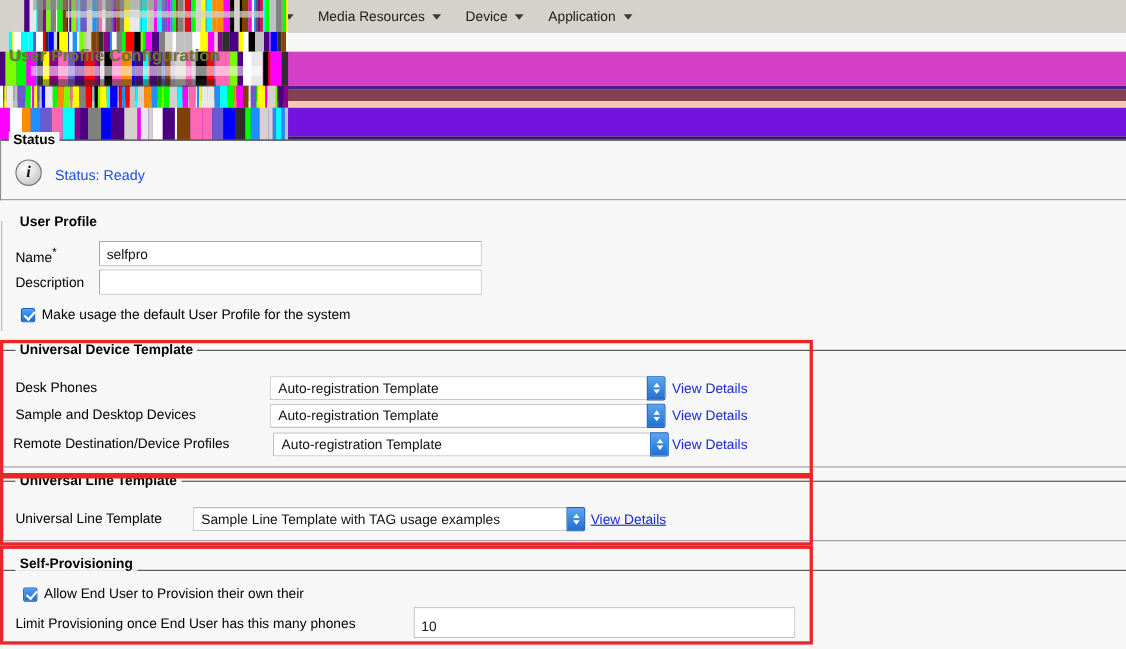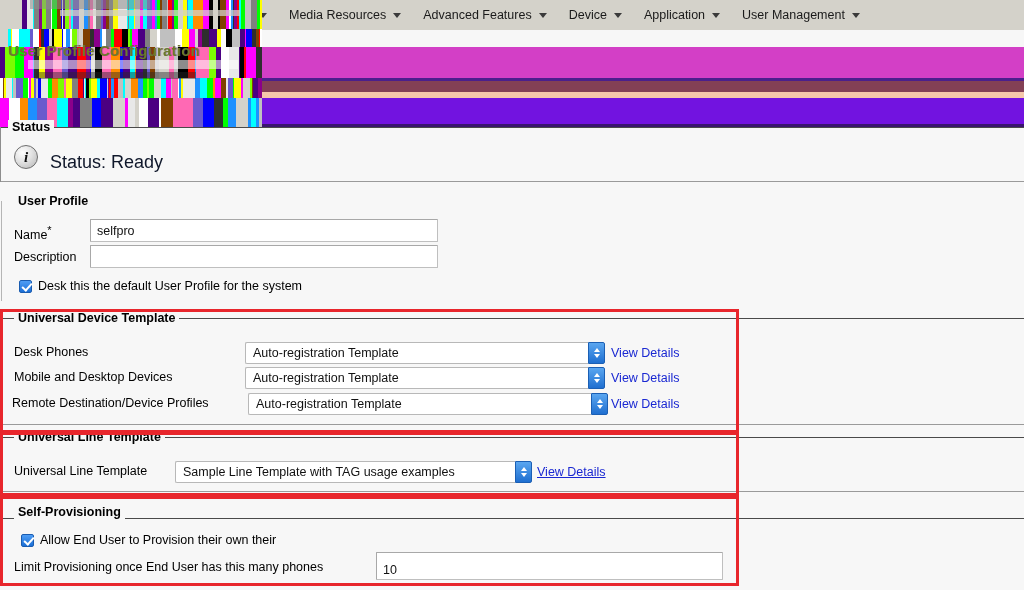--- a/index.html
+++ b/index.html
@@ -58,21 +58,21 @@
   
   .statusicon{
     position:absolute;width:24px;height:24px;border-radius:50%;
     background:radial-gradient(circle at 35% 30%,#ffffff 0%,#e2e2e2 45%,#b4b4b4 100%);
     border:1.5px solid #6f6f6f;
     display:flex;align-items:center;justify-content:center;
     font-family:"Liberation Serif","DejaVu Serif",serif;
     font-weight:bold;font-style:italic;font-size:15px;color:#111;
     box-sizing:border-box;
   }
-  .statustext{position:absolute;font-size:18px;color:#0f172a;white-space:nowrap;}
+  .statustext{position:absolute;font-size:13px;color:#1d4ed8;white-space:nowrap;}
 
   
   .lbl{position:absolute;font-size:12.5px;color:#000;white-space:nowrap;}
   .req{color:#000;font-size:11px;vertical-align:super;}
 
   .txtinput{
     position:absolute;box-sizing:border-box;
     border:1px solid #bfbfbf;border-top-color:#a8a8a8;border-left-color:#a8a8a8;
     background:#ffffff;
     font-family:"Liberation Sans","DejaVu Sans",sans-serif;
@@ -144,33 +144,25 @@
     </div>
     <div class="menuitem">
       <span style="visibility: hidden; width: 118px; display: inline-block;">Call Routing</span>
       <span class="caret"></span>
     </div>
     <div class="menuitem">
       <span>Media Resources</span>
       <span class="caret"></span>
     </div>
     <div class="menuitem">
-      <span>Advanced Features</span>
-      <span class="caret"></span>
-    </div>
-    <div class="menuitem">
       <span>Device</span>
       <span class="caret"></span>
     </div>
     <div class="menuitem">
       <span>Application</span>
-      <span class="caret"></span>
-    </div>
-    <div class="menuitem">
-      <span>User Management</span>
       <span class="caret"></span>
     </div>
     <div class="menuitem"></div>
   </div>
 
 <div class="band" style="left:0;top:47px;width:1024px;height:31px;background:#d33fc6;"></div>
 <div class="band" style="left:0;top:78px;width:1024px;height:3px;background:#4b1f8c;"></div>
 <div class="band" style="left:0;top:81px;width:1024px;height:11px;background:#834055;"></div>
 <div class="band" style="left:0;top:92px;width:1024px;height:6px;background:#f6c7ab;"></div>
 <div class="band" style="left:0;top:98px;width:1024px;height:26px;background:#7213e0;"></div>
@@ -482,38 +474,38 @@
 <div class="lbl" style="left:14px;top:224px;">
   <span>Name</span><span class="req">*</span>
 </div>
 <input class="txtinput" type="text" style="left: 90px; top: 219px; width: 348px; height: 23px;" value="selfpro">
 
 <div class="lbl" style="left:14px;top:250px;">Description</div>
 <input class="txtinput" type="text" style="left: 90px; top: 245px; width: 348px; height: 23px;" value="">
 
 <div class="cbrow" style="left:19px;top:279px;">
   <span class="cbox"></span>
-  <span class="cblabel">Desk this the default User Profile for the system</span>
+  <span class="cblabel">Make usage the default User Profile for the system</span>
 </div>
 
 <div class="hr-top" style="left:0;top:318px;width:1024px;"></div>
 <div class="fs-legend" style="left:14px;top:311px;">Universal Device Template</div>
 <div class="hr-bot" style="left:0;top:424px;width:1024px;"></div>
 
 <div class="lbl" style="left:14px;top:345px;">Desk Phones</div>
 <div class="selwrap" style="left:245px;top:342px;width:360px;height:22px;">
   <div class="selbox">Auto-registration Template</div>
   <div class="selbtn">
     <i class="up"></i>
       <i class="dn"></i>
   </div>
 </div>
 <div class="viewlink" style="left:611px;top:346px;">View Details</div>
 
-<div class="lbl" style="left:14px;top:370px;">Mobile and Desktop Devices</div>
+<div class="lbl" style="left:14px;top:370px;">Sample and Desktop Devices</div>
 <div class="selwrap" style="left:245px;top:367px;width:360px;height:22px;">
   <div class="selbox">Auto-registration Template</div>
   <div class="selbtn">
     <i class="up"></i>
       <i class="dn"></i>
   </div>
 </div>
 <div class="viewlink" style="left:611px;top:371px;">View Details</div>
 
 <div class="lbl" style="left:12px;top:396px;">Remote Destination/Device Profiles</div>

